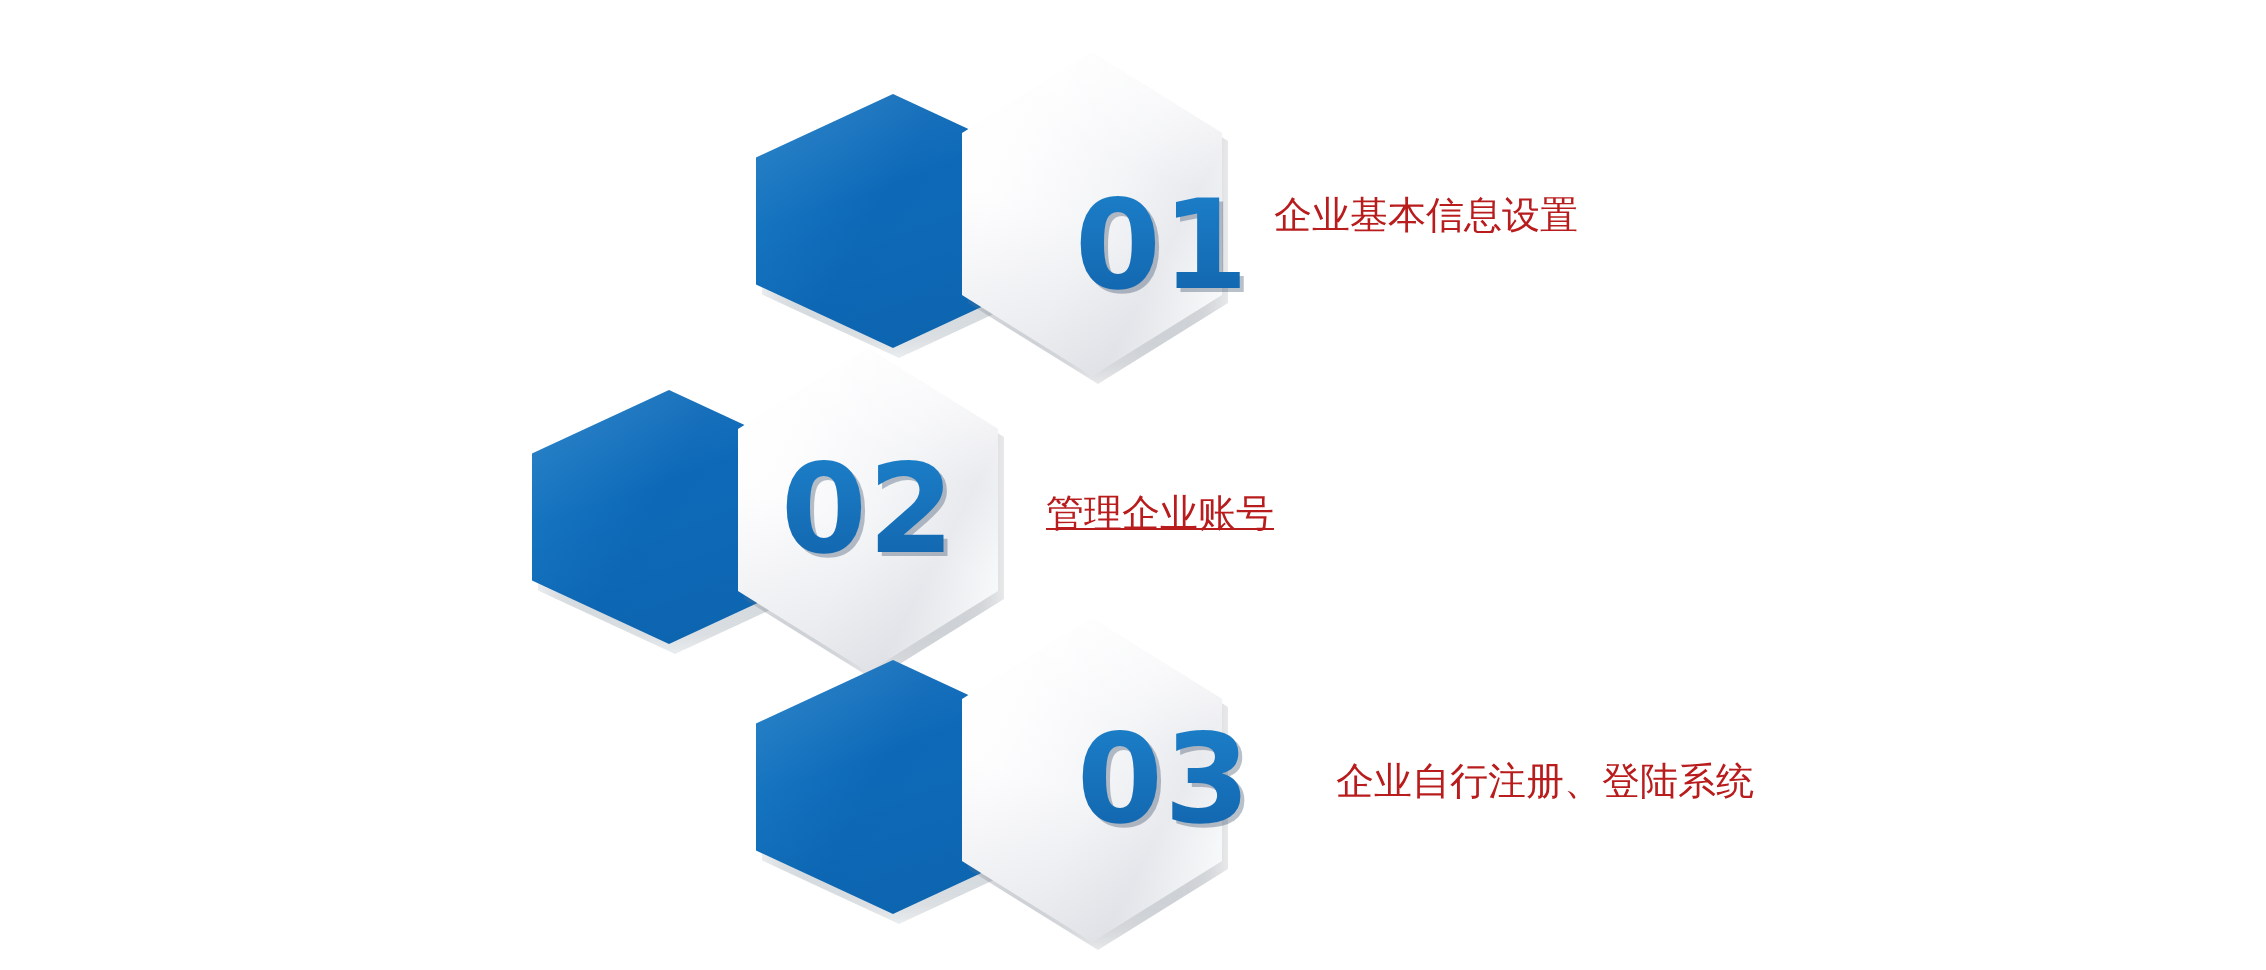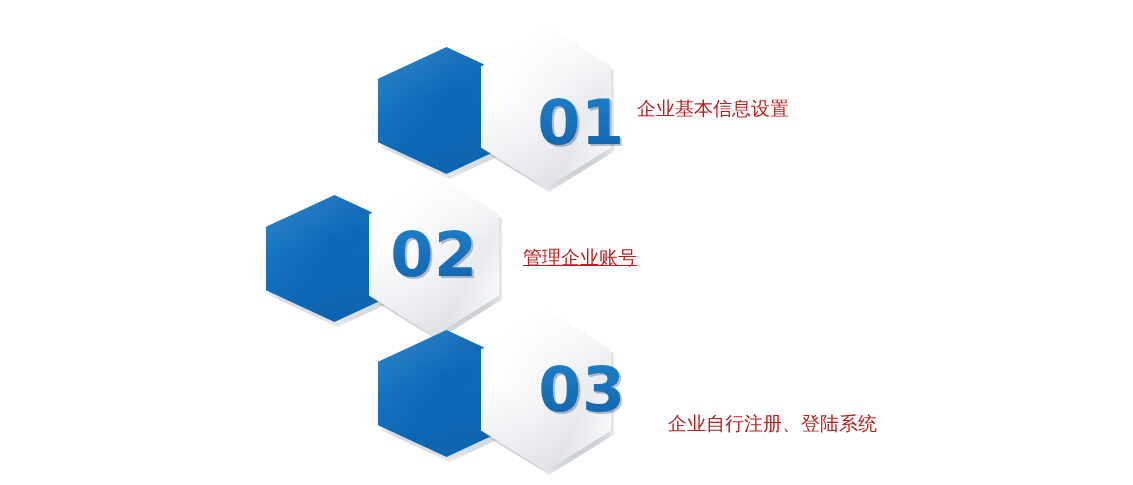--- a/index.html
+++ b/index.html
@@ -140,21 +140,21 @@
   #grp-2 .hex-white-shadow { transform: translate(3px, 4px); }
   #grp-2 .hex-number, #grp-2 .hex-number-shadow { left: 369px; top: 174px; width: 130px; height: 162px; font-size: 62px; }
   #grp-2 .hex-label { left: 523px; top: 248px; text-decoration: underline; }
 
   
   #grp-3 .hex-blue, #grp-3 .hex-blue-shadow { left: 378px; top: 330px; width: 137px; height: 127px; }
   #grp-3 .hex-blue-shadow { transform: translate(3px, 5px); }
   #grp-3 .hex-white, #grp-3 .hex-white-shadow { left: 481px; top: 309px; width: 130px; height: 162px; }
   #grp-3 .hex-white-shadow { transform: translate(3px, 4px); }
   #grp-3 .hex-number, #grp-3 .hex-number-shadow { left: 481px; top: 309px; width: 130px; height: 162px; font-size: 62px; margin-left: 36px; }
-  #grp-3 .hex-label { left: 668px; top: 382px; margin-top: 32px; }
+  #grp-3 .hex-label { left: 668px; top: 382px; }
 </style>
 </head>
 <body>
 
 <div id="infographic">
 
   <div class="hex-group" id="grp-1">
     <div class="hex-blue-shadow"></div>
     <div class="hex-blue"></div>
 

